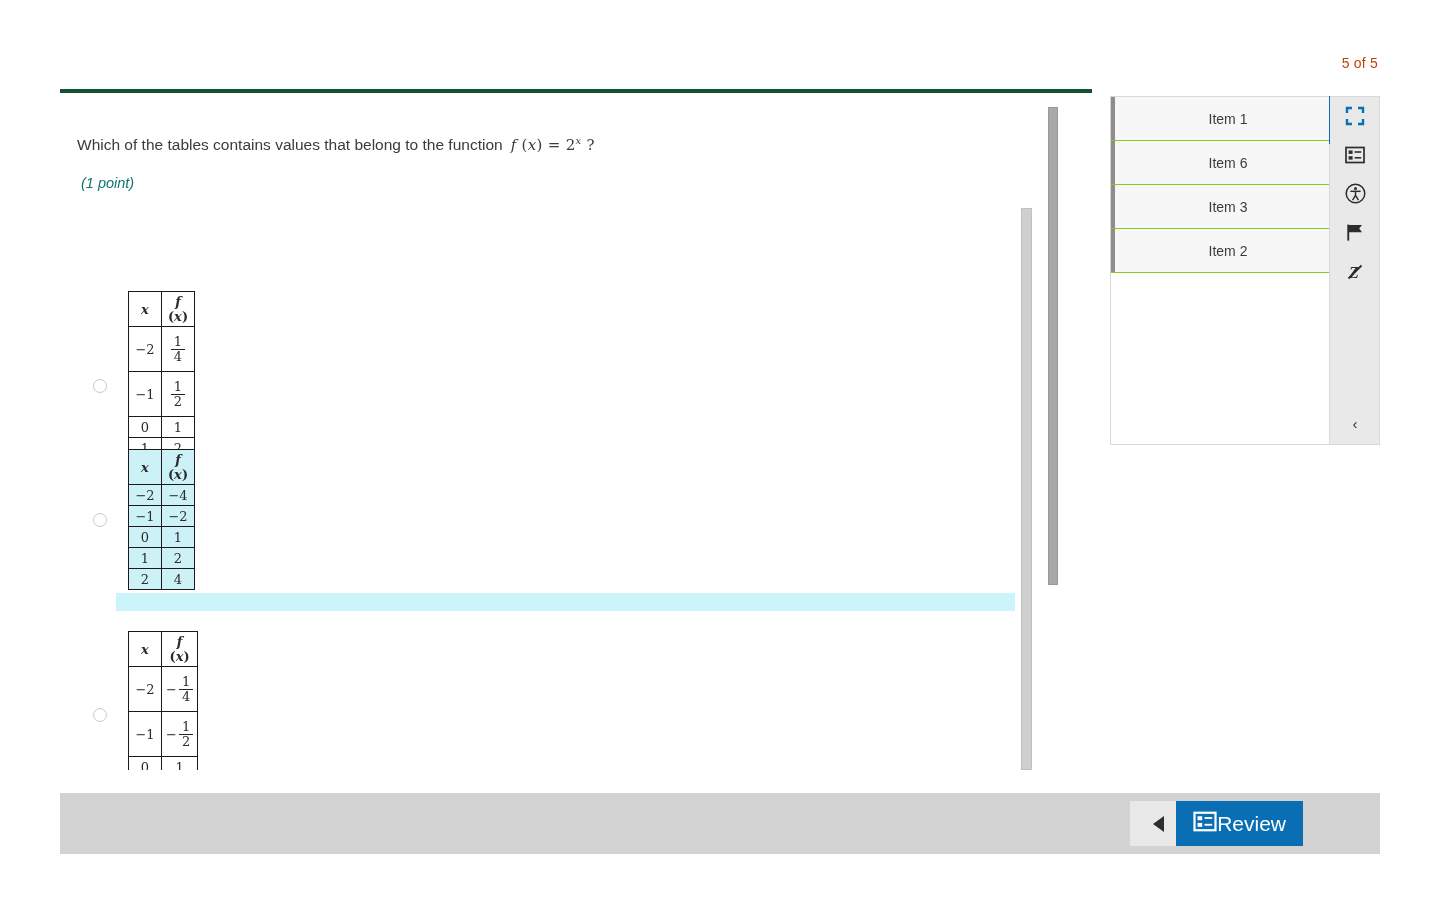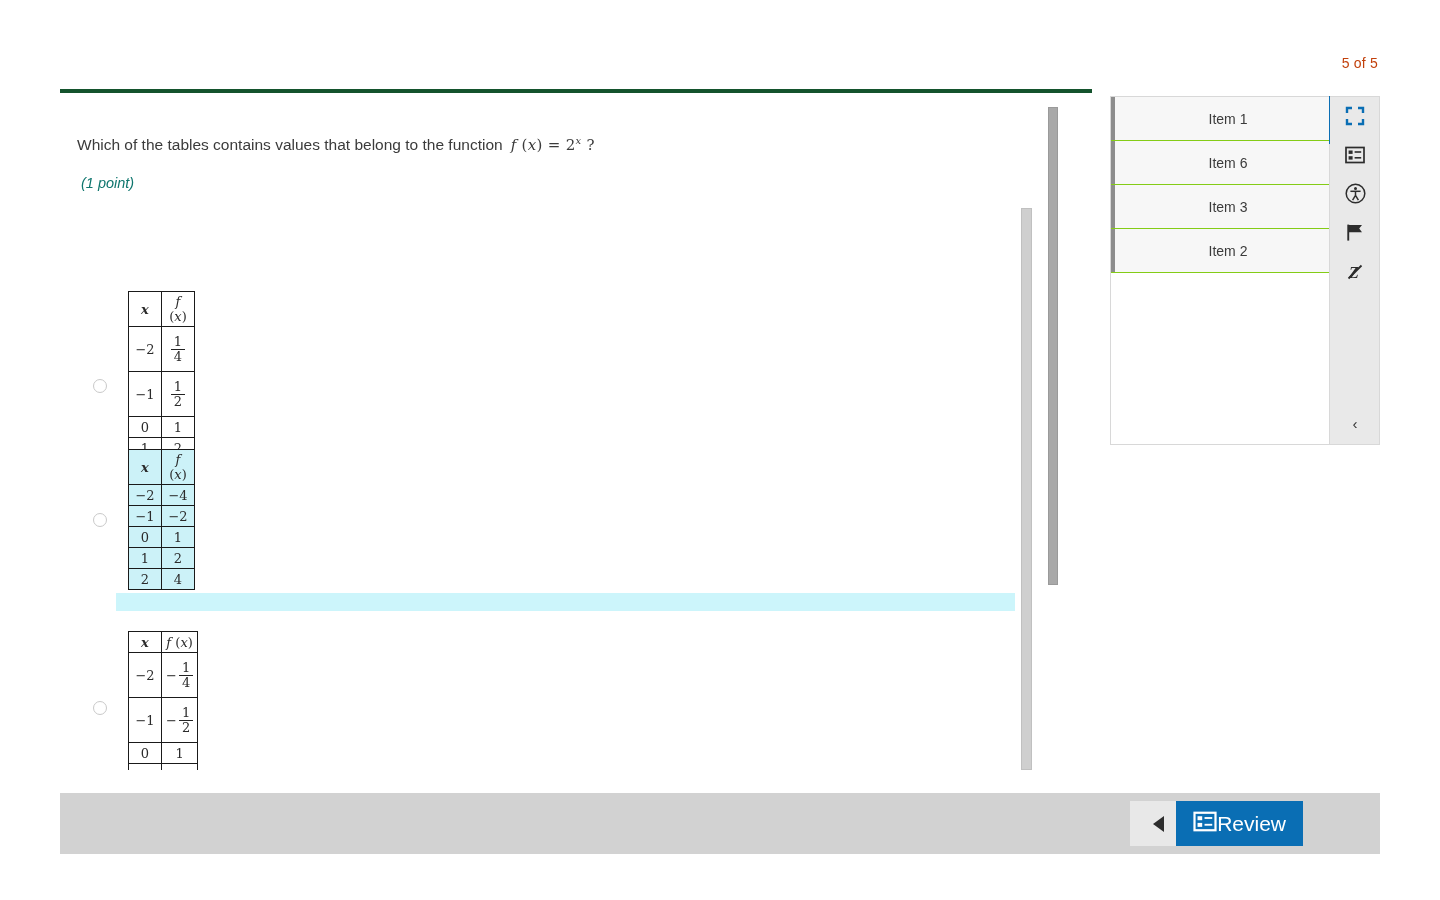--- a/index.html
+++ b/index.html
@@ -99,21 +99,21 @@
     color: #2b2b2b;
     padding: 2px 4px;
     height: 21px;
     box-sizing: border-box;
   }
   table.vt th.hx {
     font-style: italic;
     font-weight: bold;
     font-size: 13px;
   }
-  table.vt th.hfx { font-style: normal; font-weight: normal; }
+  table.vt th.hfx { font-style: normal; font-weight: bold; }
   table.vt td.tall { height: 45px; }
   table.vt.highlight { background: #ccf2f8; }
   table.vt.highlight td, table.vt.highlight th { background: #ccf2f8; }
 
   .frac {
     display: inline-block;
     vertical-align: middle;
     text-align: center;
     line-height: 1.05;
     font-size: 13px;

